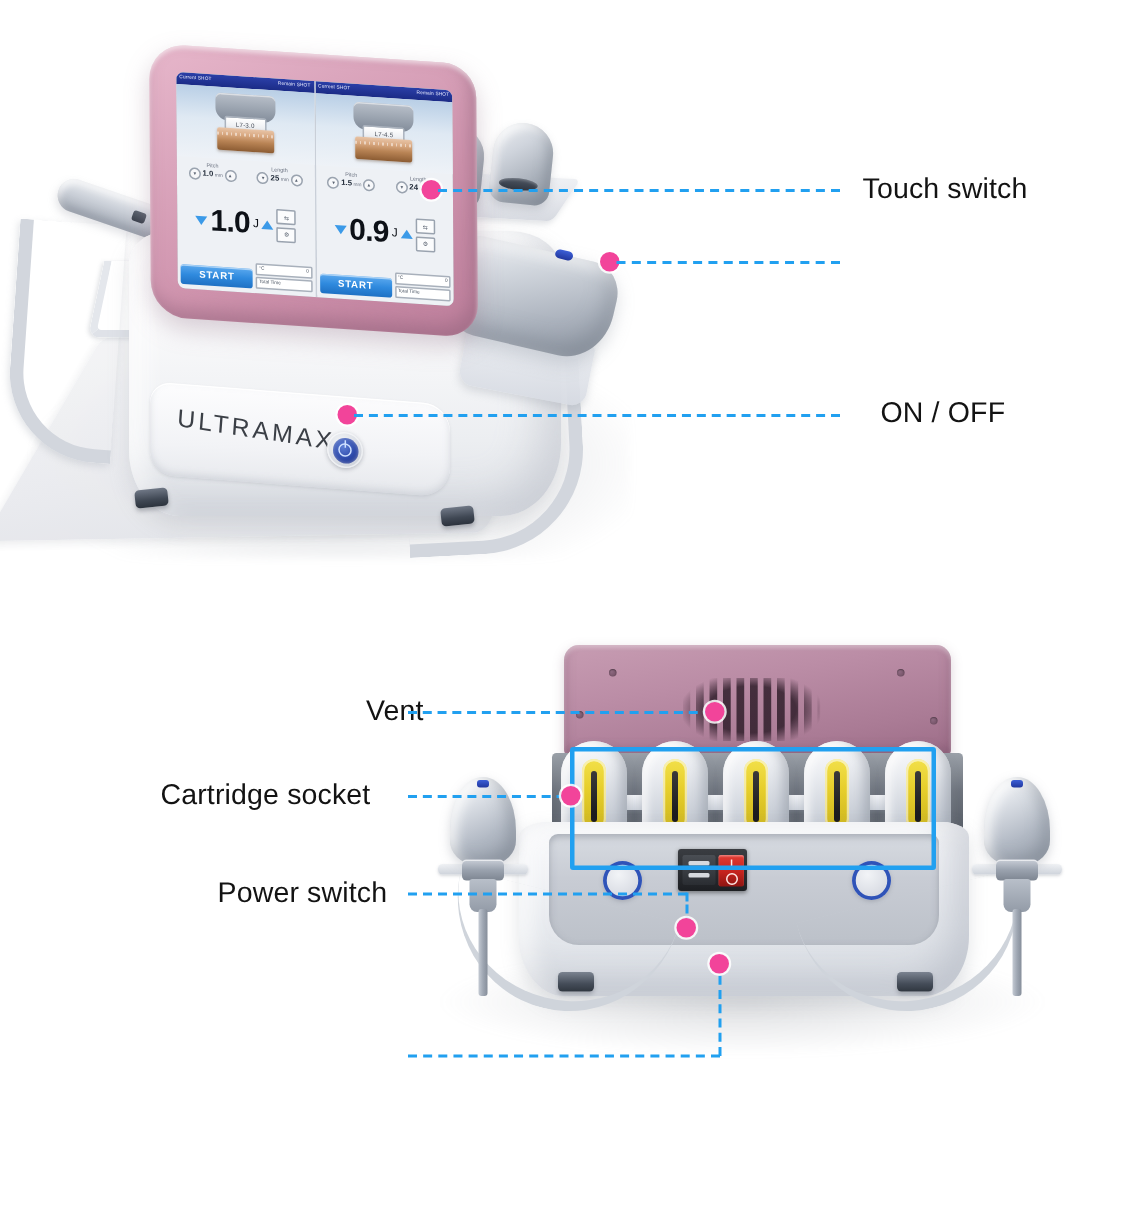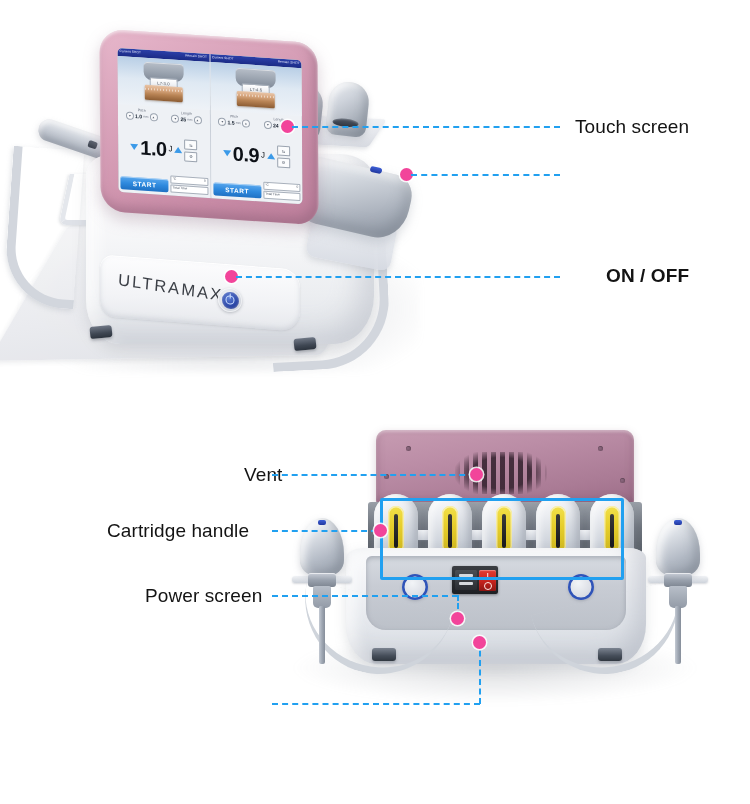--- a/index.html
+++ b/index.html
@@ -599,28 +599,28 @@
             </span>
           </div>
         </div>
 
       </div>
     </div>
   </div>
 
   <div class="dot" style="left:281px;top:120px;"></div>
   <div class="dash-h" style="left:292px;top:126px;width:268px;"></div>
-  <div class="callout-label right" style="left:575px;top:117px;">Touch screen</div>
+  <div class="callout-label right" style="left:575px;top:117px;">Touch switch</div>
 
   <div class="dot" style="left:400px;top:168px;"></div>
   <div class="dash-h" style="left:411px;top:174px;width:149px;"></div>
 
   <div class="dot" style="left:225px;top:270px;"></div>
   <div class="dash-h" style="left:236px;top:276px;width:324px;"></div>
-  <div class="callout-label right" style="left:606px;top:266px;font-weight:bold;">ON / OFF</div>
+  <div class="callout-label right" style="left:587px;top:266px;">ON / OFF</div>
 
   <div class="dev-bot">
 
     <div class="b-shadow"></div>
 
     <div class="b-pink">
       <span class="b-screw" style="left:30px;top:16px;"></span>
       <span class="b-screw" style="left:222px;top:16px;"></span>
       <span class="b-screw" style="left:8px;top:44px;"></span>
       <span class="b-screw" style="left:244px;top:48px;"></span>
@@ -683,25 +683,25 @@
       <span class="neck"></span>
       <span class="stem"></span>
     </div>
   </div>
 
   <div class="callout-label leftal" style="left:214px;top:465px;margin-left:30px;">Vent</div>
   <div class="dash-h" style="left:272px;top:474px;width:203px;"></div>
   <div class="dot" style="left:470px;top:468px;"></div>
 
   <div class="hilite-box" style="left:380px;top:498px;width:238px;height:76px;"></div>
-  <div class="callout-label leftal" style="left:107px;top:521px;">Cartridge handle</div>
+  <div class="callout-label leftal" style="left:107px;top:521px;">Cartridge socket</div>
   <div class="dash-h" style="left:272px;top:530px;width:105px;"></div>
   <div class="dot" style="left:374px;top:524px;"></div>
 
-  <div class="callout-label leftal" style="left:145px;top:586px;">Power screen</div>
+  <div class="callout-label leftal" style="left:145px;top:586px;">Power switch</div>
   <div class="dash-h" style="left:272px;top:595px;width:186px;"></div>
   <div class="dash-v" style="left:457px;top:595px;height:22px;"></div>
   <div class="dot" style="left:451px;top:612px;"></div>
 
   <div class="dash-h" style="left:272px;top:703px;width:208px;"></div>
   <div class="dash-v" style="left:479px;top:641px;height:63px;"></div>
   <div class="dot" style="left:473px;top:636px;"></div>
 
 </div>
 

